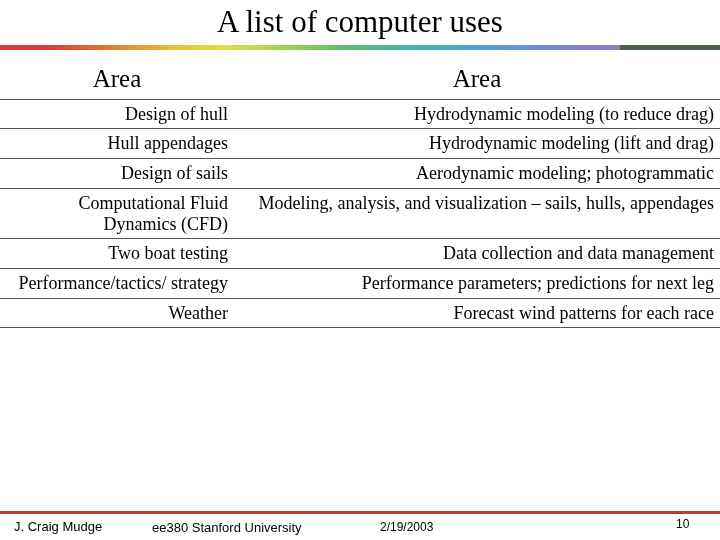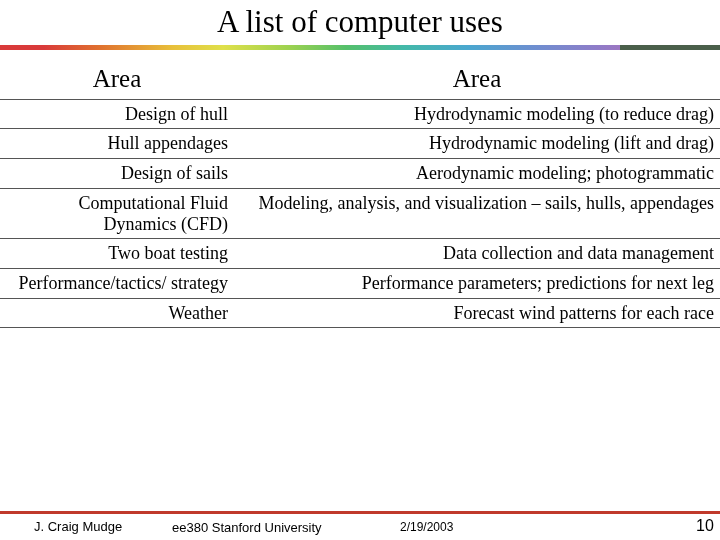--- a/index.html
+++ b/index.html
@@ -94,21 +94,20 @@
     background: #c0392b;
   }
   .footer {
     position: absolute;
     left: 0;
     top: 515px;
     width: 644px;
     height: 25px;
     font-size: 13px;
     color: #000000;
-    margin-left: 20px;
   }
   .footer .f-author {
     position: absolute;
     left: 14px;
     top: 4px;
   }
   .footer .f-course {
     position: absolute;
     left: 152px;
     top: 5px;
@@ -116,21 +115,21 @@
   .footer .f-date {
     position: absolute;
     left: 380px;
     top: 5px;
     font-size: 12px;
   }
   .footer .f-page {
     position: absolute;
     left: 676px;
     top: 2px;
-    font-size: 16px;
+    font-size: 12px;
   }
 </style>
 </head>
 <body>
 
 <div class="slide">
 
   <div class="slide-title">A list of computer uses</div>
 
   <div class="rainbow-bar">

